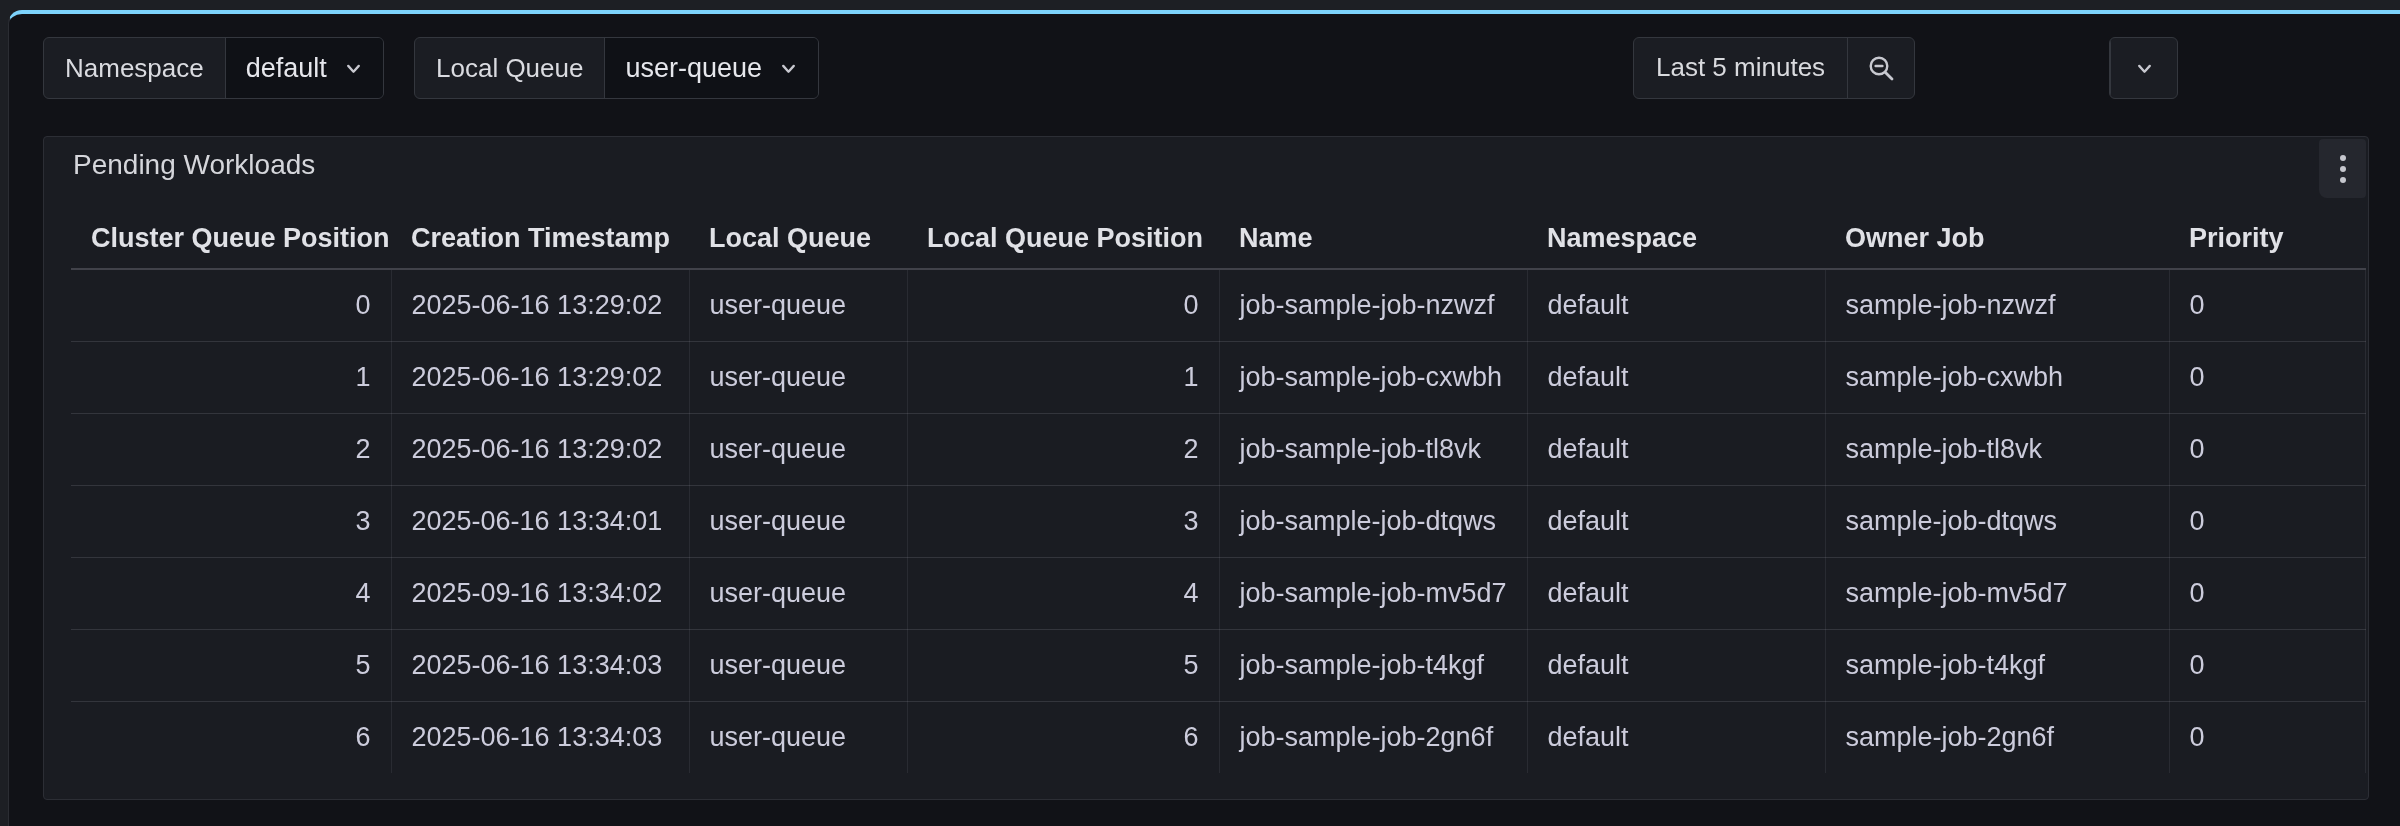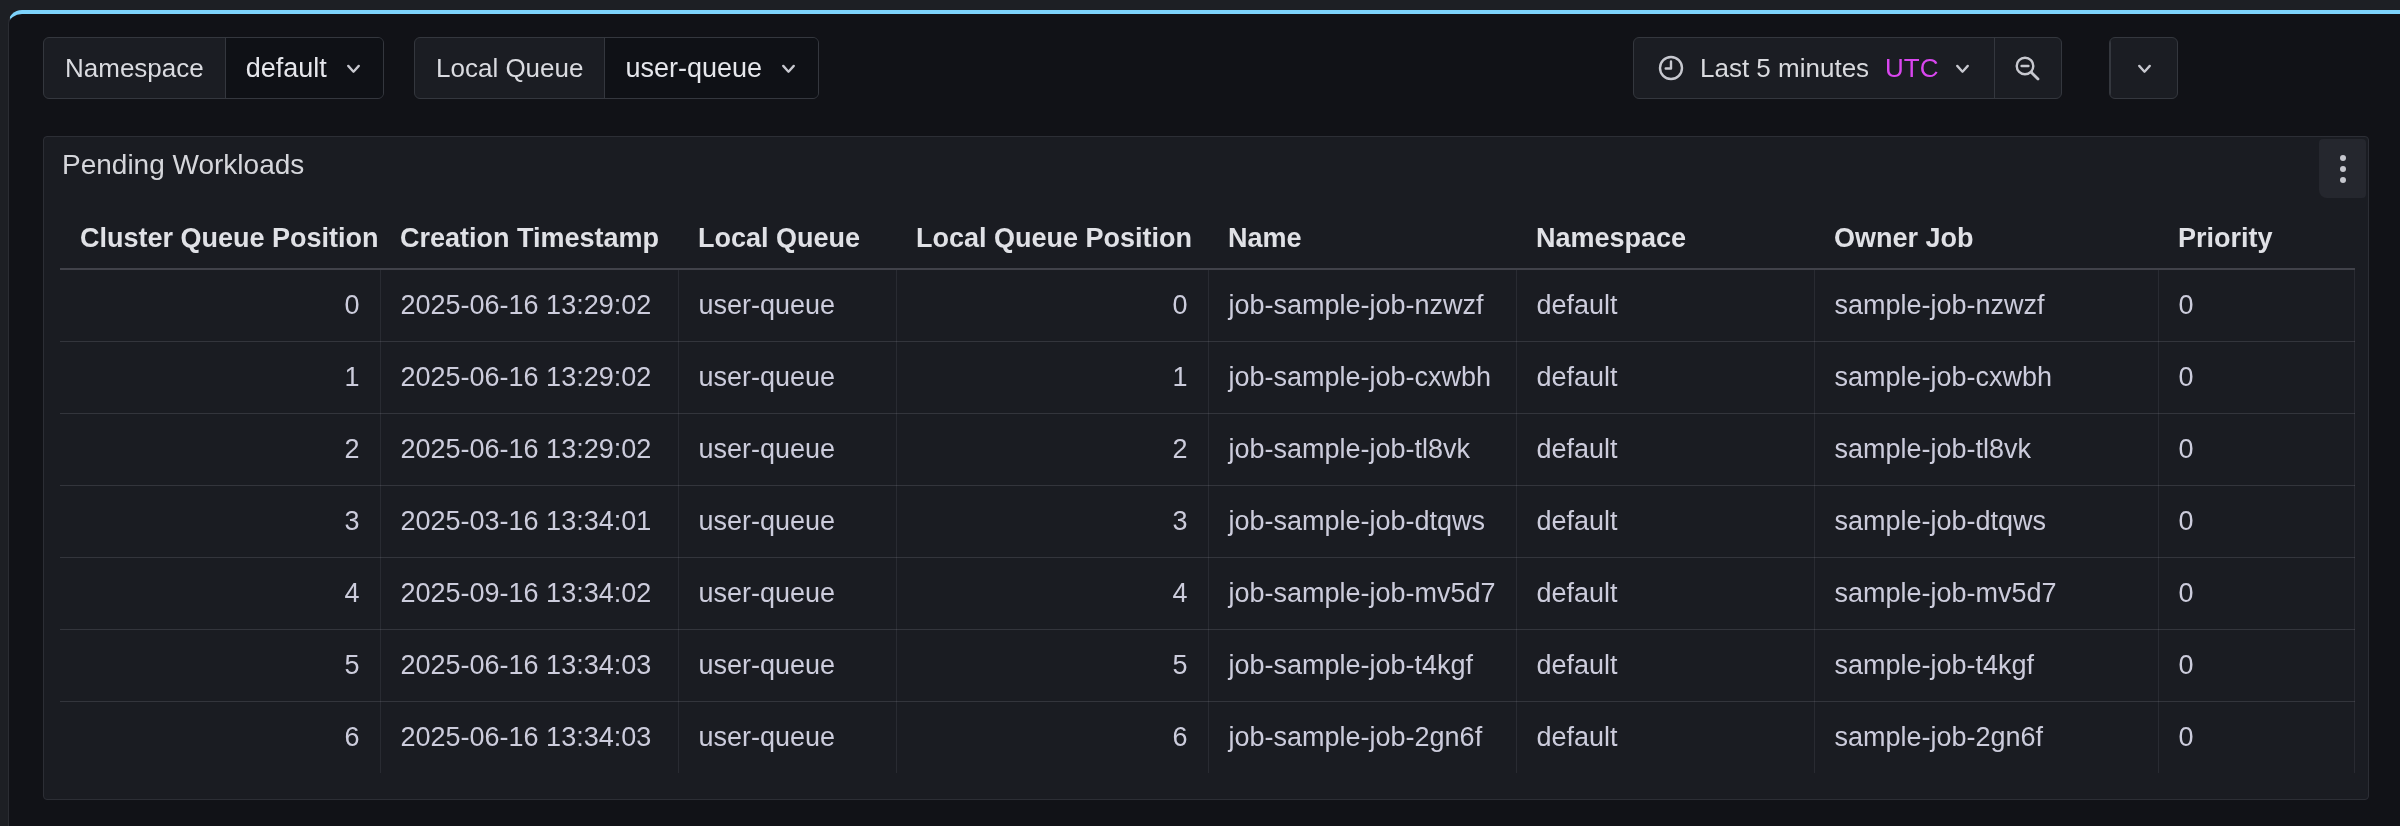--- a/index.html
+++ b/index.html
@@ -49,37 +49,39 @@
     color: #e6e7ec; font-size: 27px; font-weight: 500;
     white-space: nowrap;
   }
   .time-group { left: 1624px; }
   .refresh-group { left: 2100px; }
   .tool-btn {
     display: flex; align-items: center; gap: 14px;
     padding: 0 22px;
     color: #d9dade; font-size: 26px; font-weight: 500;
     white-space: nowrap;
+    flex-direction: column;
   }
   .utc { color: #d946ef; font-weight: 500; margin-left: 2px; }
   .icon-btn {
     width: 66px;
     display: flex; align-items: center; justify-content: center;
     border-left: 1px solid #34373e;
   }
   .stroke-ico { stroke: #c7c8cf; fill: none; stroke-linecap: round; stroke-linejoin: round; }
 
   
   .panel {
     position: absolute;
     left: 34px; top: 122px;
     width: 2326px; height: 664px;
     background: #1a1c22;
     border: 1px solid #2c2e35;
     border-radius: 4px;
+    padding-left: 11px;
   }
   .panel-header {
     position: relative;
     height: 56px;
     display: flex; align-items: center;
     padding: 0 18px;
   }
   .panel-title {
     color: #d5d6db; font-size: 28px; font-weight: 500;
     cursor: pointer;
@@ -236,21 +238,21 @@
             <td>2025-06-16 13:29:02</td>
             <td>user-queue</td>
             <td class="al-r">2</td>
             <td>job-sample-job-tl8vk</td>
             <td>default</td>
             <td>sample-job-tl8vk</td>
             <td>0</td>
           </tr>
           <tr>
             <td class="al-r">3</td>
-            <td>2025-03-16 13:34:01</td>
+            <td>2025-06-16 13:34:01</td>
             <td>user-queue</td>
             <td class="al-r">3</td>
             <td>job-sample-job-dtqws</td>
             <td>default</td>
             <td>sample-job-dtqws</td>
             <td>0</td>
           </tr>
           <tr>
             <td class="al-r">4</td>
             <td>2025-09-16 13:34:02</td>

